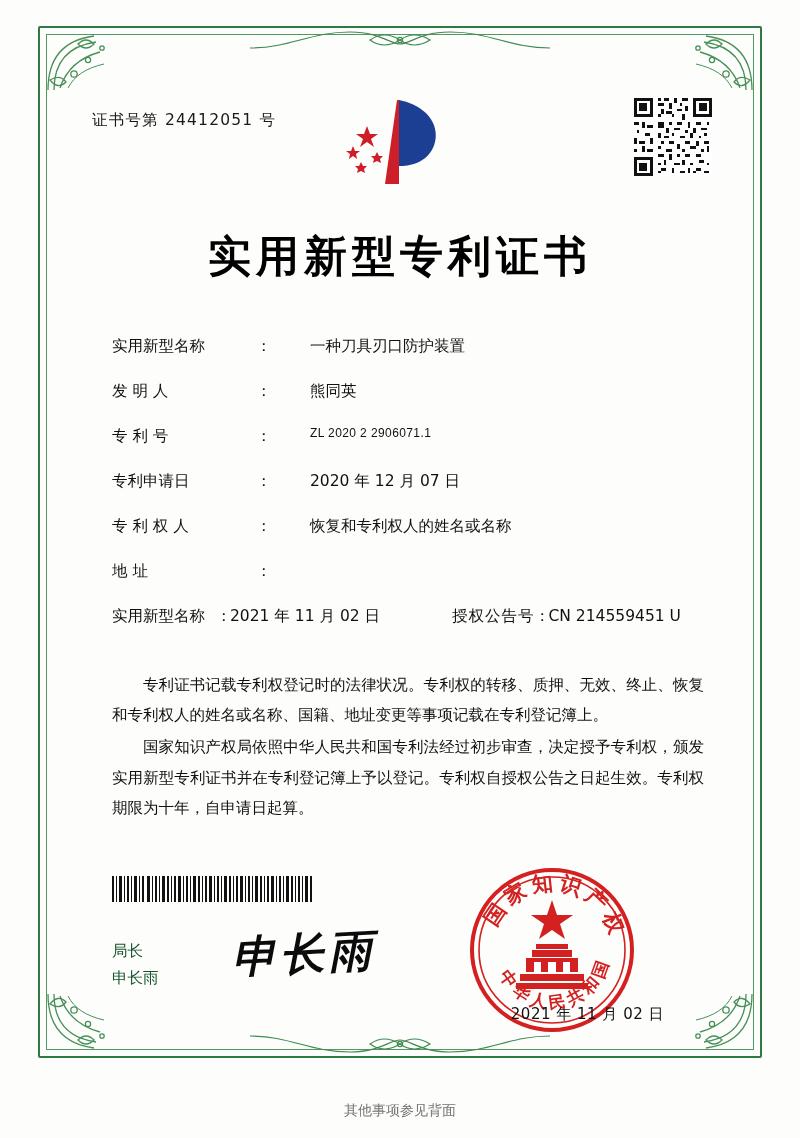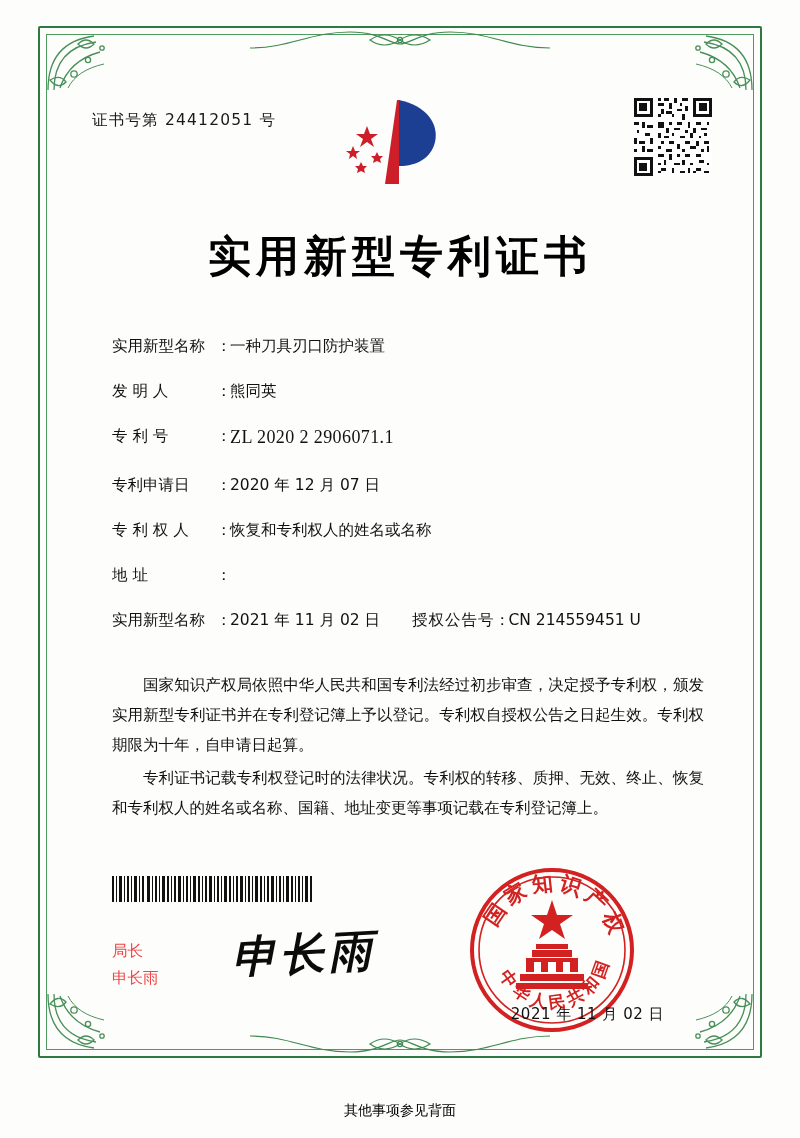--- a/index.html
+++ b/index.html
@@ -114,40 +114,41 @@
     right: 96px;
     top: 334px;
     font-size: 15.5px;
     line-height: 1.55;
     color: #111;
   }
   .row {
     display: flex;
     align-items: flex-start;
     margin-bottom: 21px;
+    gap: 40px;
   }
   .row .lbl {
     width: 104px;
     flex: none;
     display: flex;
     justify-content: space-between;
     letter-spacing: 0;
   }
   .row .colon {
     flex: none;
     width: 14px;
     text-align: left;
   }
   .row .val {
     flex: 1;
     word-break: break-all;
   }
   .row .val.mono {
-    font-family: Liberation Serif, serif;
-    font-size: 18px;
+    font-family: Liberation Sans, sans-serif;
+    font-size: 12px;
     letter-spacing: .4px;
   }
   .row-split { display: flex; }
   .row-split .half-a { flex: none; width: 300px; display: flex; }
   .row-split .half-b { flex: 1; display: flex; }
   .row-split .lbl2 { flex: none; letter-spacing: 1px; }
 
   
   .paras {
     position: absolute;
@@ -172,21 +173,21 @@
   }
   .barcode svg { width:100%; height:100%; display:block; }
 
   
   .sig-labels {
     position: absolute;
     left: 112px;
     top: 938px;
     font-size: 15.5px;
     line-height: 1.75;
-    color: #ef4444;
+    color: #14532d;
   }
   .sig-script {
     position: absolute;
     left: 232px;
     top: 925px;
     font-size: 44px;
     font-family: "DejaVu Serif", "Liberation Serif", serif;
     font-style: italic;
     font-weight: 700;
     color: #0b0b0b;
@@ -220,21 +221,21 @@
     text-align: center;
     font-size: 14px;
     color: #111;
   }
   .footnote {
     position: absolute;
     left: 0; right: 0;
     bottom: 18px;
     text-align: center;
     font-size: 14px;
-    color: #000000;
+    color: #737373;
     font-family: "DejaVu Serif", "Liberation Serif", serif;
   }
 </style>
 </head>
 <body>
 
 <div class="page">
 
   <div class="border-outer"></div>
   <div class="border-inner"></div>
@@ -461,22 +462,22 @@
       <span class="half-b">
         <span class="lbl2">授权公告号</span>
         <span class="colon">：</span>
         <span>CN 214559451 U</span>
       </span>
     </div>
 
   </div>
 
   <div class="paras">
+    <div class="para">专利证书记载专利权登记时的法律状况。专利权的转移、质押、无效、终止、恢复和专利权人的姓名或名称、国籍、地址变更等事项记载在专利登记簿上。</div>
     <div class="para">国家知识产权局依照中华人民共和国专利法经过初步审查，决定授予专利权，颁发实用新型专利证书并在专利登记簿上予以登记。专利权自授权公告之日起生效。专利权期限为十年，自申请日起算。</div>
-    <div class="para">专利证书记载专利权登记时的法律状况。专利权的转移、质押、无效、终止、恢复和专利权人的姓名或名称、国籍、地址变更等事项记载在专利登记簿上。</div>
   </div>
 
   <div class="barcode">
     <svg viewBox="0 0 200 26" shape-rendering="crispEdges">
       <g fill="#111">
         <rect x="0" y="0" width="2" height="26"></rect>
           <rect x="4" y="0" width="1" height="26"></rect>
         <rect x="7" y="0" width="3" height="26"></rect>
           <rect x="12" y="0" width="1" height="26"></rect>
         <rect x="15" y="0" width="2" height="26"></rect>

